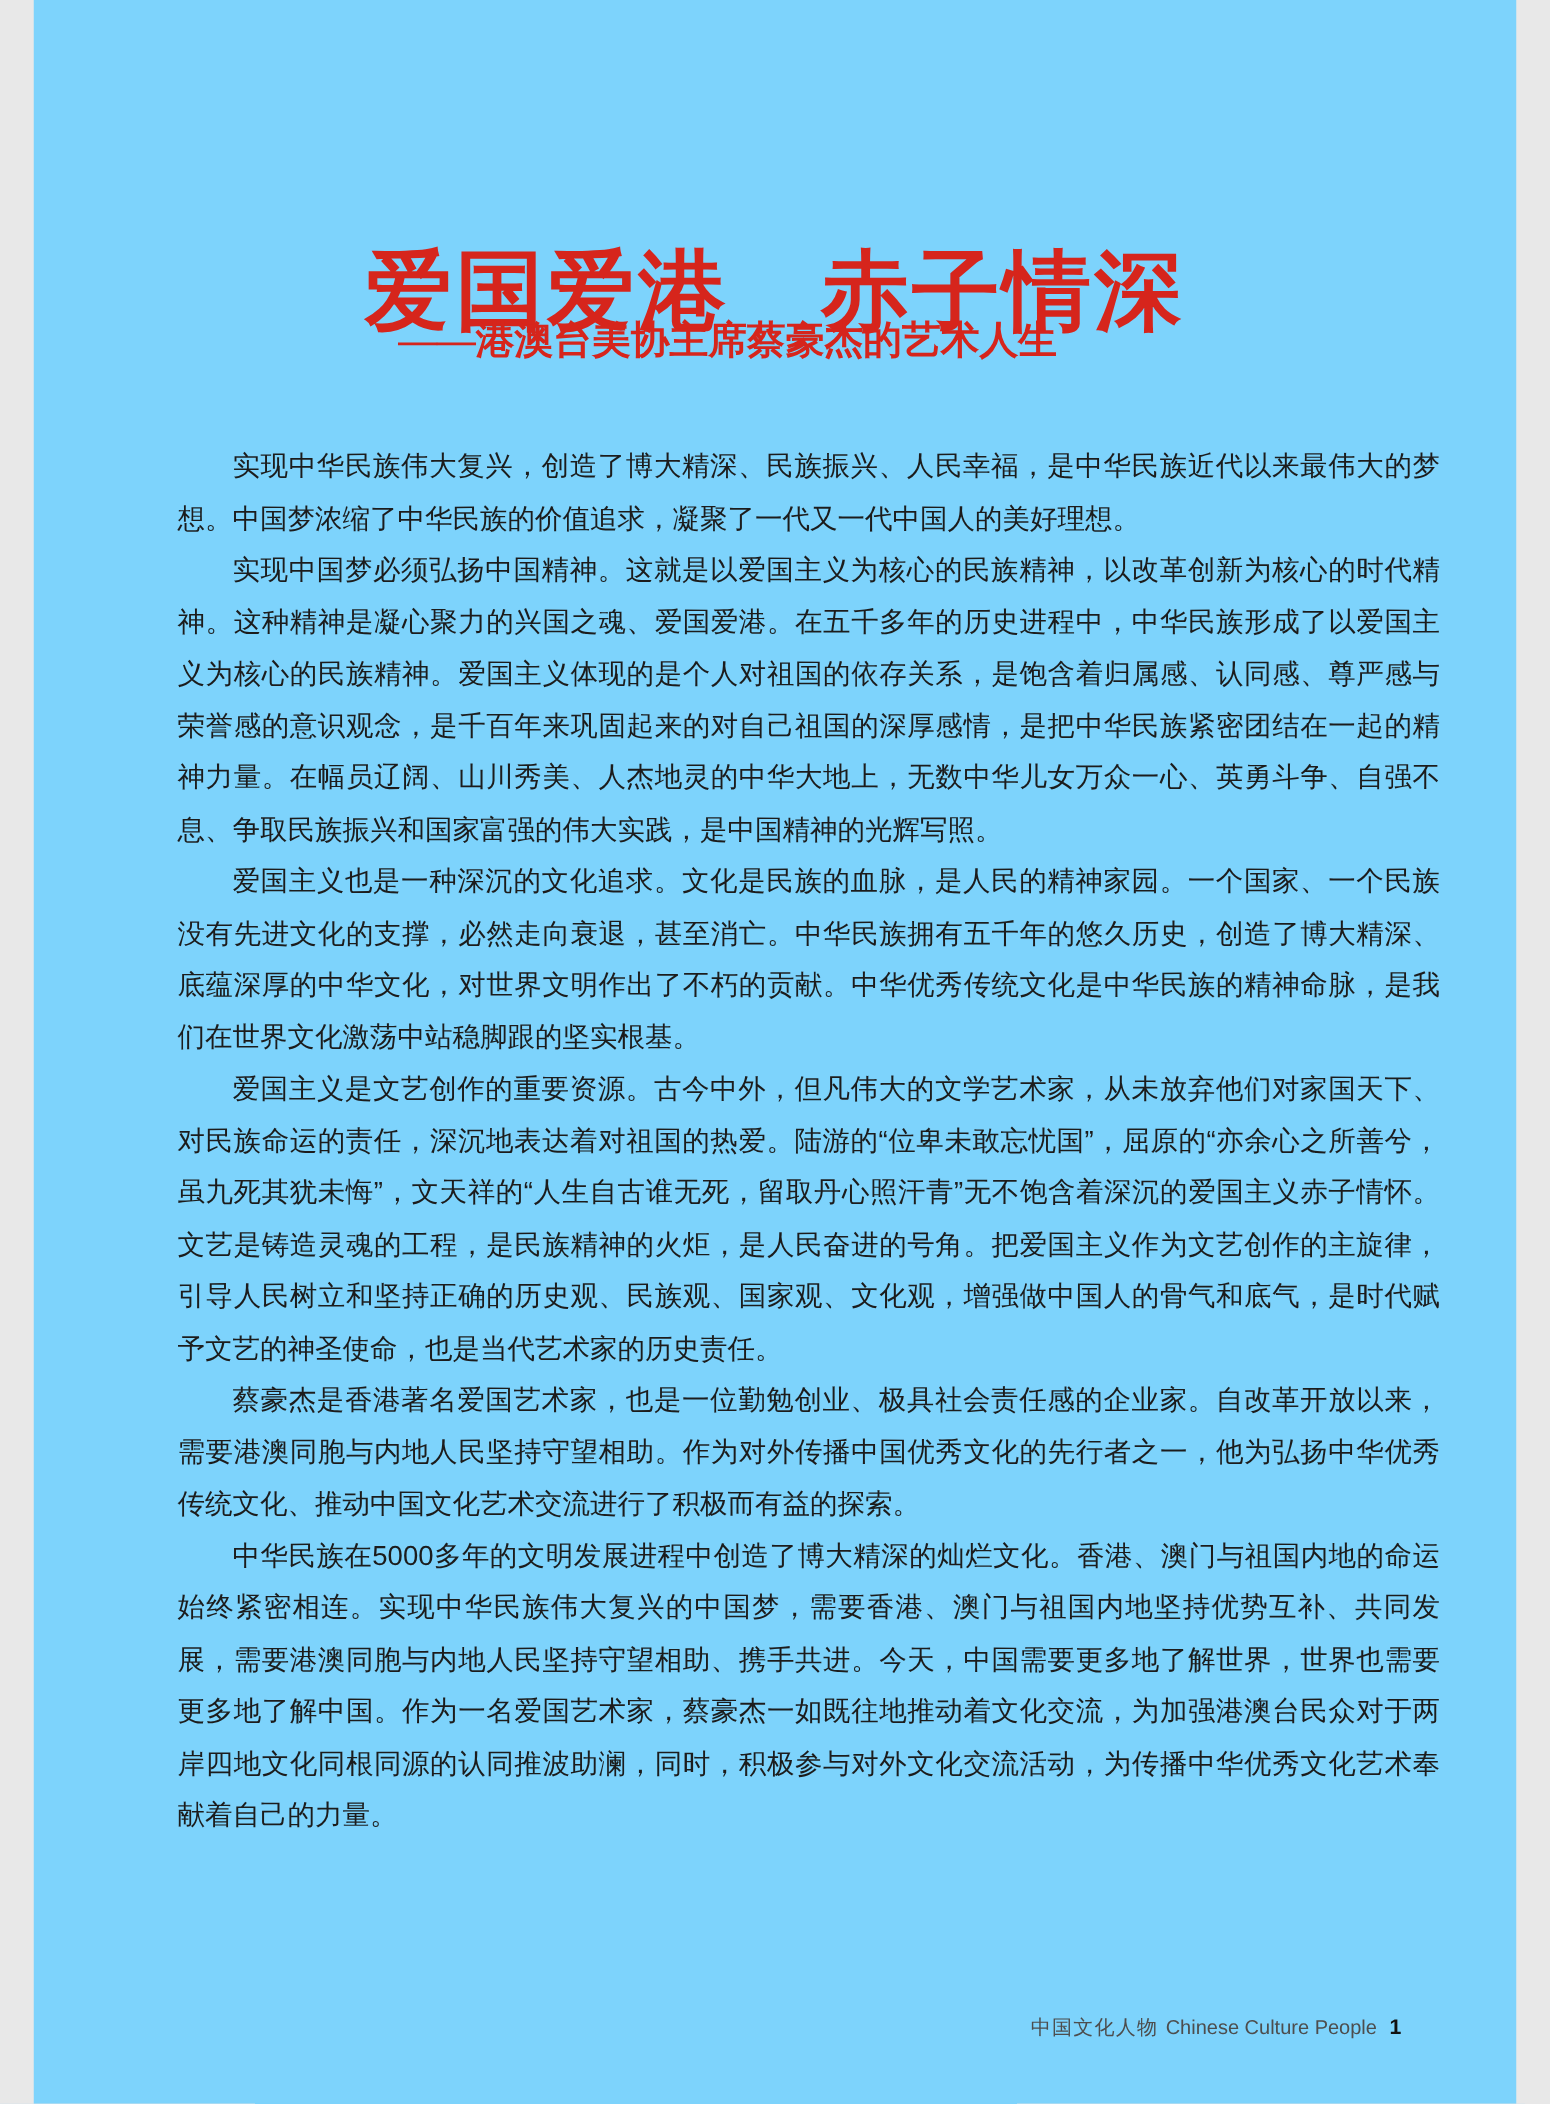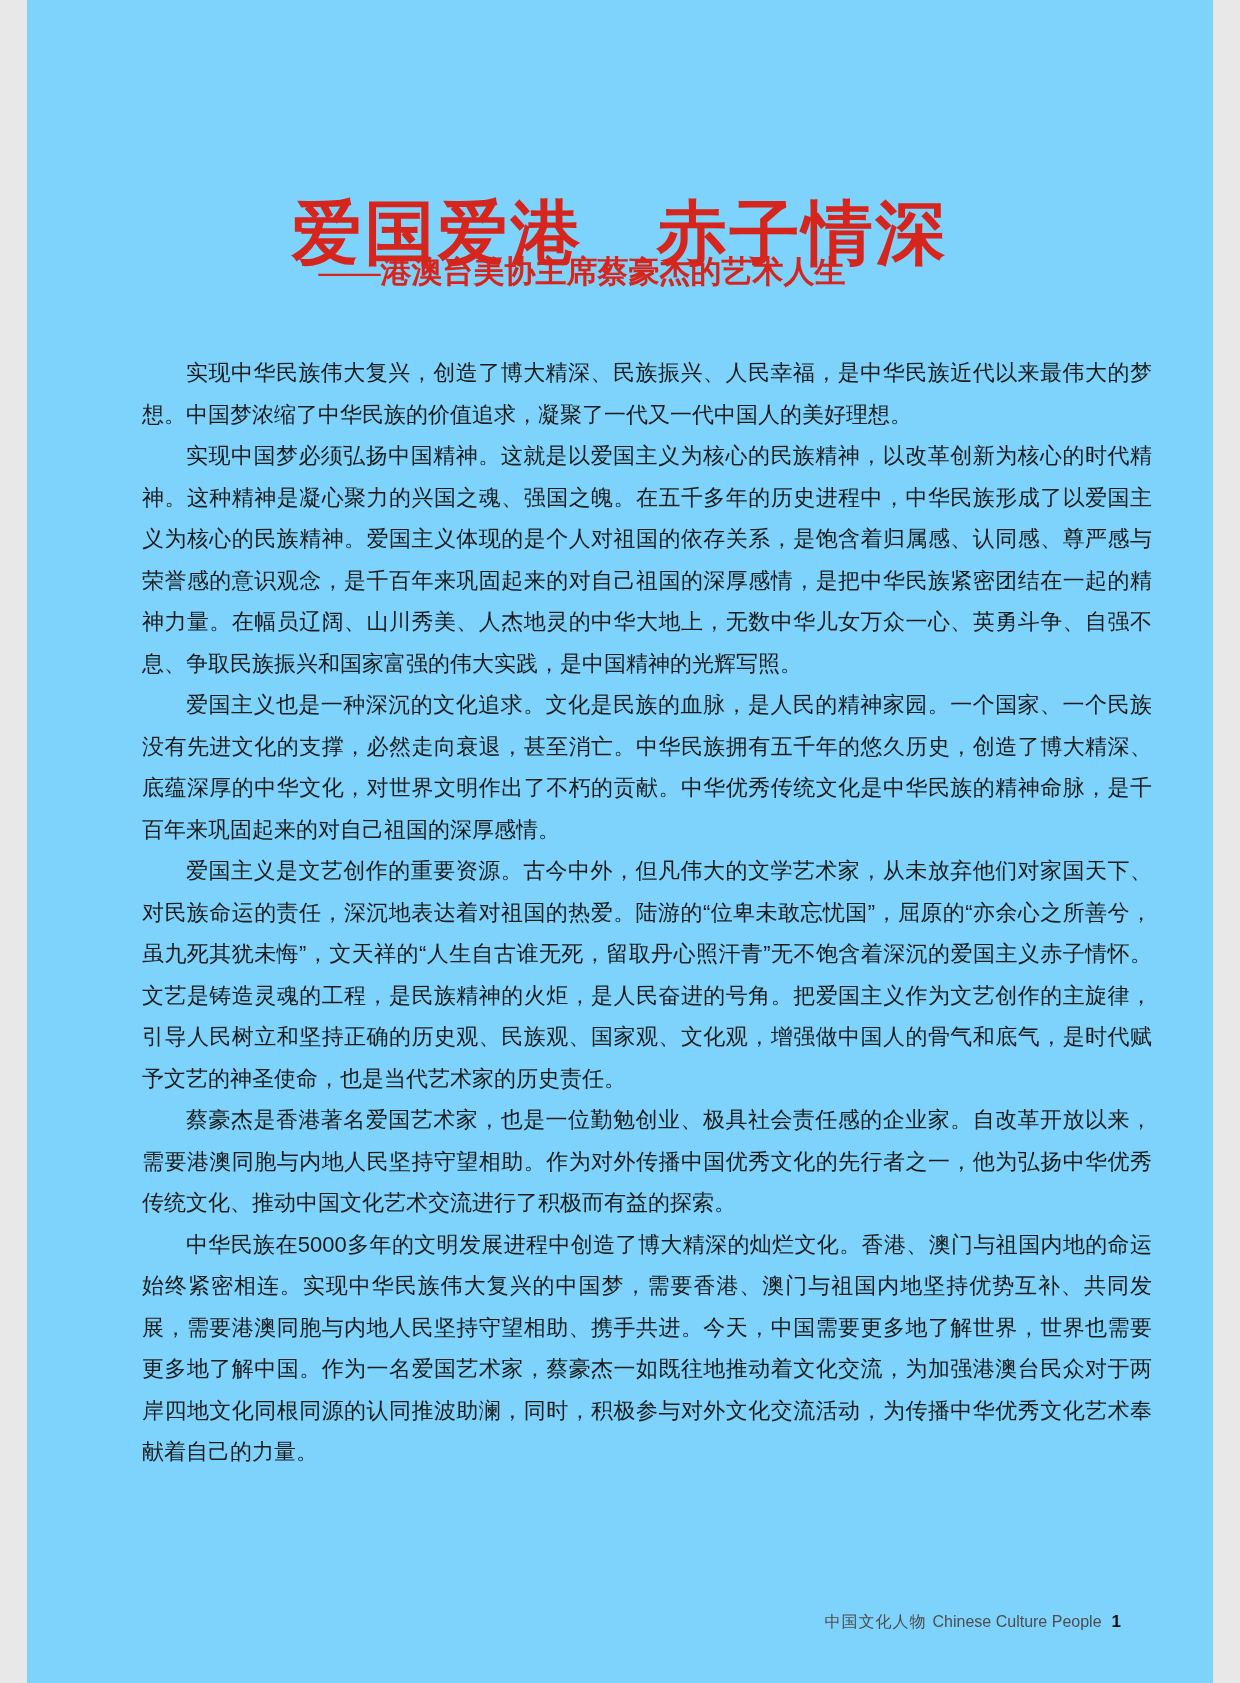--- a/index.html
+++ b/index.html
@@ -81,22 +81,22 @@
 <body>
 
 <div class="page">
 
   <h1 class="title">爱国爱港　赤子情深</h1>
 
   <div class="subtitle">——港澳台美协主席蔡豪杰的艺术人生</div>
 
   <div class="article">
     <p>实现中华民族伟大复兴，创造了博大精深、民族振兴、人民幸福，是中华民族近代以来最伟大的梦想。中国梦浓缩了中华民族的价值追求，凝聚了一代又一代中国人的美好理想。</p>
-    <p>实现中国梦必须弘扬中国精神。这就是以爱国主义为核心的民族精神，以改革创新为核心的时代精神。这种精神是凝心聚力的兴国之魂、强国之魄。在五千多年的历史进程中，中华民族形成了以爱国主义为核心的民族精神。爱国主义体现的是个人对祖国的依存关系，是饱含着归属感、认同感、尊严感与荣誉感的意识观念，是千百年来巩固起来的对自己祖国的深厚感情，是把中华民族紧密团结在一起的精神力量。在幅员辽阔、山川秀美、人杰地灵的中华大地上，无数中华儿女万众一心、英勇斗争、自强不息、争取民族振兴和国家富强的伟大实践，是中国精神的光辉写照。</p>
-    <p>爱国主义也是一种深沉的文化追求。文化是民族的血脉，是人民的精神家园。一个国家、一个民族没有先进文化的支撑，必然走向衰退，甚至消亡。中华民族拥有五千年的悠久历史，创造了博大精深、底蕴深厚的中华文化，对世界文明作出了不朽的贡献。中华优秀传统文化是中华民族的精神命脉，是千百年来巩固起来的对自己祖国的深厚感情。</p>
+    <p>实现中国梦必须弘扬中国精神。这就是以爱国主义为核心的民族精神，以改革创新为核心的时代精神。这种精神是凝心聚力的兴国之魂、爱国爱港。在五千多年的历史进程中，中华民族形成了以爱国主义为核心的民族精神。爱国主义体现的是个人对祖国的依存关系，是饱含着归属感、认同感、尊严感与荣誉感的意识观念，是千百年来巩固起来的对自己祖国的深厚感情，是把中华民族紧密团结在一起的精神力量。在幅员辽阔、山川秀美、人杰地灵的中华大地上，无数中华儿女万众一心、英勇斗争、自强不息、争取民族振兴和国家富强的伟大实践，是中国精神的光辉写照。</p>
+    <p>爱国主义也是一种深沉的文化追求。文化是民族的血脉，是人民的精神家园。一个国家、一个民族没有先进文化的支撑，必然走向衰退，甚至消亡。中华民族拥有五千年的悠久历史，创造了博大精深、底蕴深厚的中华文化，对世界文明作出了不朽的贡献。中华优秀传统文化是中华民族的精神命脉，是我们在世界文化激荡中站稳脚跟的坚实根基。</p>
     <p>爱国主义是文艺创作的重要资源。古今中外，但凡伟大的文学艺术家，从未放弃他们对家国天下、对民族命运的责任，深沉地表达着对祖国的热爱。陆游的“位卑未敢忘忧国”，屈原的“亦余心之所善兮，虽九死其犹未悔”，文天祥的“人生自古谁无死，留取丹心照汗青”无不饱含着深沉的爱国主义赤子情怀。文艺是铸造灵魂的工程，是民族精神的火炬，是人民奋进的号角。把爱国主义作为文艺创作的主旋律，引导人民树立和坚持正确的历史观、民族观、国家观、文化观，增强做中国人的骨气和底气，是时代赋予文艺的神圣使命，也是当代艺术家的历史责任。</p>
     <p>蔡豪杰是香港著名爱国艺术家，也是一位勤勉创业、极具社会责任感的企业家。自改革开放以来，需要港澳同胞与内地人民坚持守望相助。作为对外传播中国优秀文化的先行者之一，他为弘扬中华优秀传统文化、推动中国文化艺术交流进行了积极而有益的探索。</p>
     <p>中华民族在5000多年的文明发展进程中创造了博大精深的灿烂文化。香港、澳门与祖国内地的命运始终紧密相连。实现中华民族伟大复兴的中国梦，需要香港、澳门与祖国内地坚持优势互补、共同发展，需要港澳同胞与内地人民坚持守望相助、携手共进。今天，中国需要更多地了解世界，世界也需要更多地了解中国。作为一名爱国艺术家，蔡豪杰一如既往地推动着文化交流，为加强港澳台民众对于两岸四地文化同根同源的认同推波助澜，同时，积极参与对外文化交流活动，为传播中华优秀文化艺术奉献着自己的力量。</p>
   </div>
 
   <div class="footer">
     <span class="journal-cn">中国文化人物</span><span class="journal-en">Chinese Culture People</span><span class="page-num">1</span>
   </div>
 
 </div>

